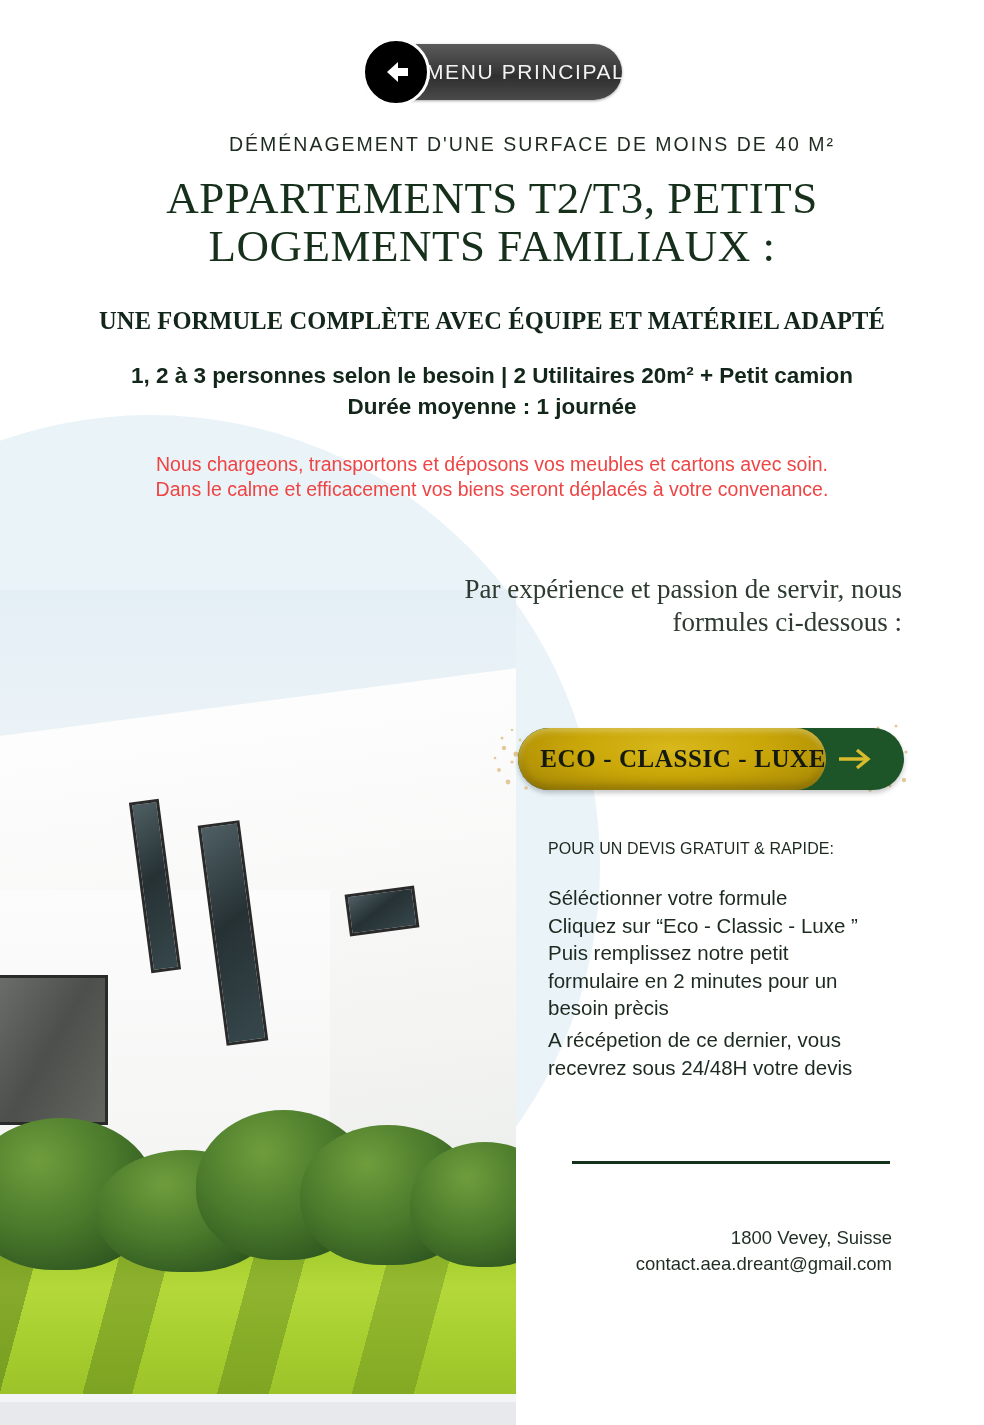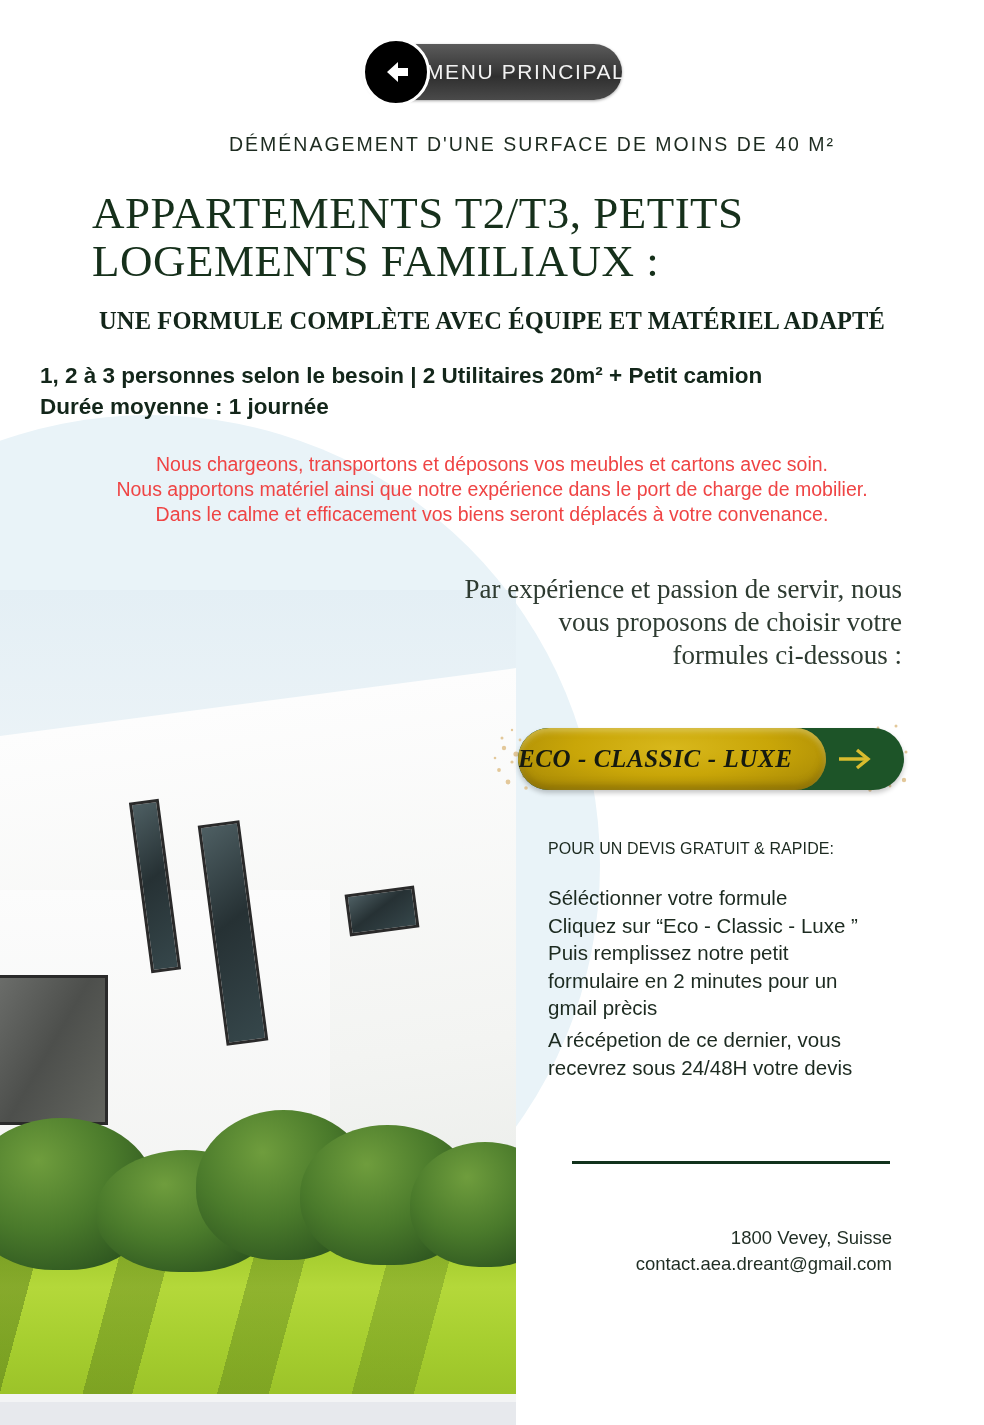--- a/index.html
+++ b/index.html
@@ -83,23 +83,23 @@
     color: #1d2b20;
     font-family: "Liberation Sans", sans-serif;
     z-index: 5;
     padding-left: 40px;
   }
 
   
   .title {
     position: absolute;
     left: 92px;
-    top: 189px;
+    top: 174px;
     width: 800px;
-    text-align: left;
+    text-align: center;
     font-family: "Liberation Serif", serif;
     font-size: 45px;
     line-height: 48px;
     color: #16301b;
     letter-spacing: 0.5px;
     z-index: 5;
   }
 
   
   .subtitle {
@@ -113,20 +113,21 @@
     letter-spacing: 0.1px;
     color: #13261a;
     z-index: 5;
     font-family: Liberation Serif, serif;
   }
   .formula-lines {
     position: absolute;
     left: 40px;
     top: 360px;
     width: 904px;
+    text-align: center;
     font-size: 22.5px;
     font-weight: bold;
     line-height: 31px;
     color: #13261a;
     z-index: 5;
   }
 
   
   .desc {
     position: absolute;
@@ -301,27 +302,26 @@
     width: 308px; height: 62px;
     border-radius: 31px;
     background: radial-gradient(ellipse at 50% 32%, #d8b81c 0%, #c9a608 45%, #a98a06 88%, #8b7005 100%);
     box-shadow: inset 0 -4px 8px rgba(90,70,0,0.45), inset 0 3px 6px rgba(255,245,170,0.5);
   }
   .cta-label {
     position: absolute;
     left: 0; top: 0;
     width: 308px; height: 62px;
     line-height: 62px;
-    text-align: left;
+    text-align: right;
     font-family: "Liberation Serif", serif;
     font-weight: bold;
     font-size: 25px;
     letter-spacing: 0.6px;
     color: #151a10;
-    font-style: italic;
   }
   .cta-arrow {
     position: absolute;
     right: 18px; top: 0;
     width: 62px; height: 62px;
     display: flex; align-items: center; justify-content: center;
   }
 
   
   .rc-heading {
@@ -422,27 +422,25 @@
   </div>
 
   <div class="subtitle">UNE FORMULE COMPLÈTE AVEC ÉQUIPE ET MATÉRIEL ADAPTÉ</div>
   <div class="formula-lines">
     <div>1, 2 à 3 personnes selon le besoin | 2 Utilitaires 20m² + Petit camion</div>
     <div>Durée moyenne : 1 journée</div>
   </div>
 
   <div class="desc">
     <div>Nous chargeons, transportons et déposons vos meubles et cartons avec soin.</div>
-    <div>Nous apportons matériel ainsi que notre expérience dans le port de charge de mobilier.</div>
     <div>Dans le calme et efficacement vos biens seront déplacés à votre convenance.</div>
   </div>
 
   <div class="quote">
     <div>Par expérience et passion de servir, nous</div>
-    <div>vous proposons de choisir votre</div>
     <div>formules ci-dessous :</div>
   </div>
 
   <div class="cta-wrap">
     <svg class="cta-speckle" viewBox="0 0 420 82" aria-hidden="true">
       <g fill="#E3C89A">
         <circle cx="14" cy="30" r="2.2"></circle>
           <circle cx="22" cy="44" r="1.6"></circle>
           <circle cx="9" cy="52" r="1.9"></circle>
         <circle cx="30" cy="22" r="1.4"></circle>
@@ -482,21 +480,21 @@
       </div>
     </div>
   </div>
 
   <div class="rc-heading">POUR UN DEVIS GRATUIT &amp; RAPIDE:</div>
   <div class="rc-block1">
     <div>Séléctionner votre formule</div>
     <div>Cliquez sur “Eco - Classic - Luxe ”</div>
     <div>Puis remplissez notre petit</div>
     <div>formulaire en 2 minutes pour un</div>
-    <div>gmail prècis</div>
+    <div>besoin prècis</div>
   </div>
   <div class="rc-block2">
     <div>A récépetion de ce dernier, vous</div>
     <div>recevrez sous 24/48H votre devis</div>
   </div>
 
   <div class="divider"></div>
 
   <div class="contact">
     <div>1800 Vevey, Suisse</div>

